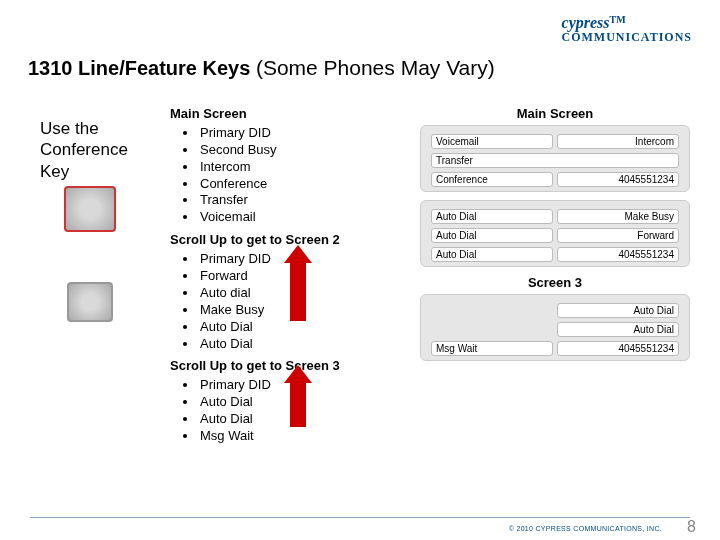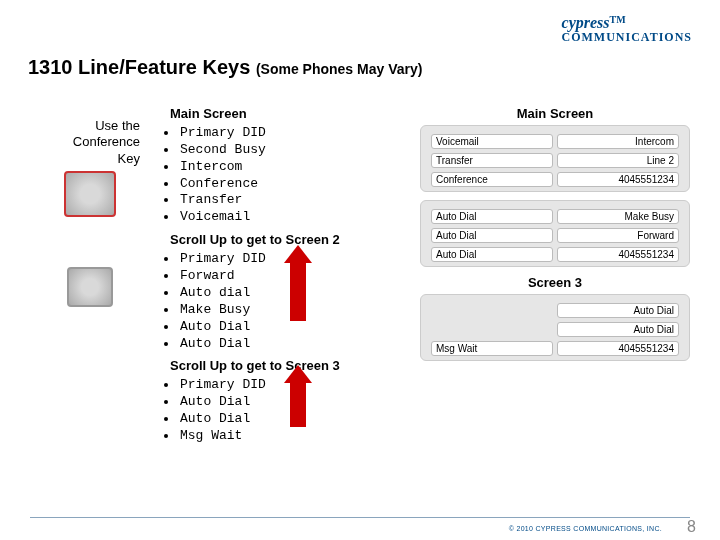--- a/index.html
+++ b/index.html
@@ -33,21 +33,21 @@
   }
   h1 {
     position: absolute;
     top: 56px;
     left: 28px;
     font-size: 20px;
     font-weight: bold;
     color: #000;
     margin: 0;
   }
-  h1 .sub { font-size: 14px; font-weight: bold; }
+  h1 .sub { font-size: 21px; font-weight: normal; }
   .divider {
     position:absolute;
     left:30px; right:30px;
     bottom:22px;
     height:1px;
     background:#8aa5bd;
   }
   .copyright {
     position:absolute;
     bottom:8px;
@@ -63,22 +63,22 @@
     font-size:16px;
     color:#888;
   }
 
   
   .col-left {
     position:absolute;
     left:40px;
     top:118px;
     width:100px;
-    text-align:right;
-    font-size:13px;
+    text-align:left;
+    font-size:17px;
     line-height:1.25;
   }
   .col-left .navkey-img {
     width:48px;
     height:42px;
     margin:4px auto 6px;
     border:2px solid #c33;
     border-radius:4px;
     background: radial-gradient(circle at center,#d9d9d9 30%,#aaa 100%);
     position:relative;
@@ -89,21 +89,21 @@
   
   .col-mid {
     position:absolute;
     left:170px;
     top:100px;
     width:230px;
     font-size:13px;
     line-height:1.3;
   }
   .col-mid .hdr { font-weight:bold; margin-top:6px; margin-bottom:2px; }
-  .col-mid ul { margin:0 0 4px 8px; padding:0;font-family:Liberation Mono, monospace; }
+  .col-mid ul { margin:0 0 4px 28px; padding:0; }
   .col-mid li { list-style: disc; margin:0; padding:0 0 0 2px; }
   .arrow-wrap { position:relative; }
   .arrow {
     position:absolute;
     left:120px;
     width:16px;
     height:60px;
     background:#c00;
   }
   .arrow:before {
@@ -208,21 +208,20 @@
 
 <div class="col-right">
   <div class="screen-title">Main Screen</div>
   <div class="screen-box">
     <div class="screen-row">
         <div class="cell">Voicemail</div>
         <div class="cell right">Intercom</div>
       </div>
     <div class="screen-row">
         <div class="cell">Transfer</div>
-        <div class="cell right">Line 2</div>
       </div>
     <div class="screen-row">
         <div class="cell">Conference</div>
         <div class="cell right">4045551234</div>
       </div>
   </div>
 
   <div class="screen-box">
     <div class="screen-row">
         <div class="cell">Auto Dial</div>

